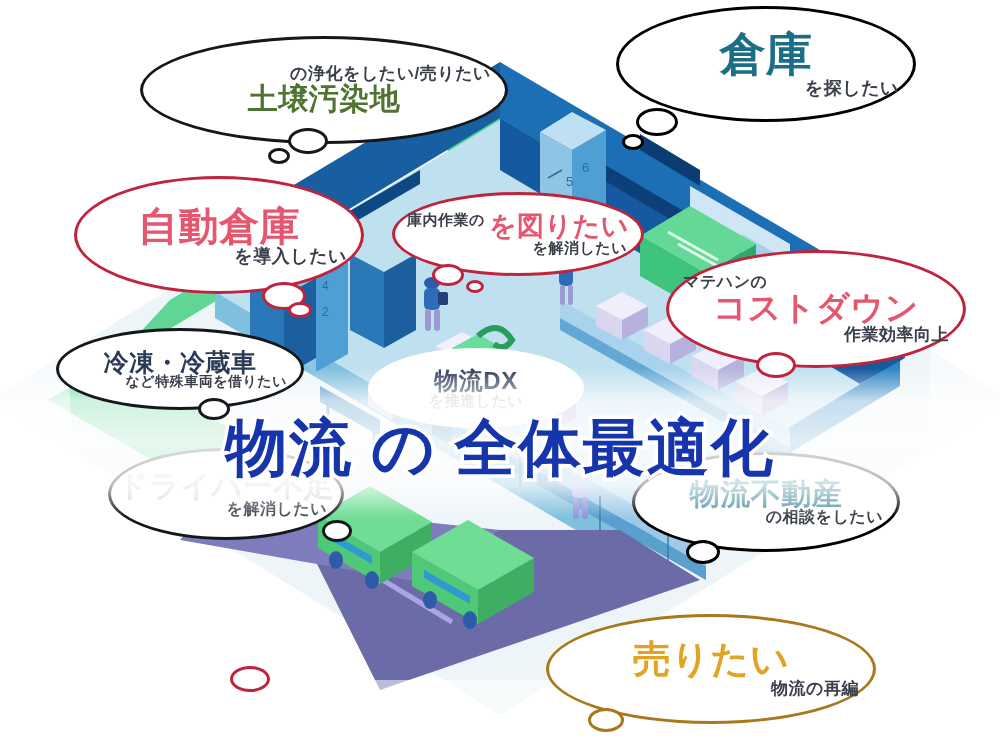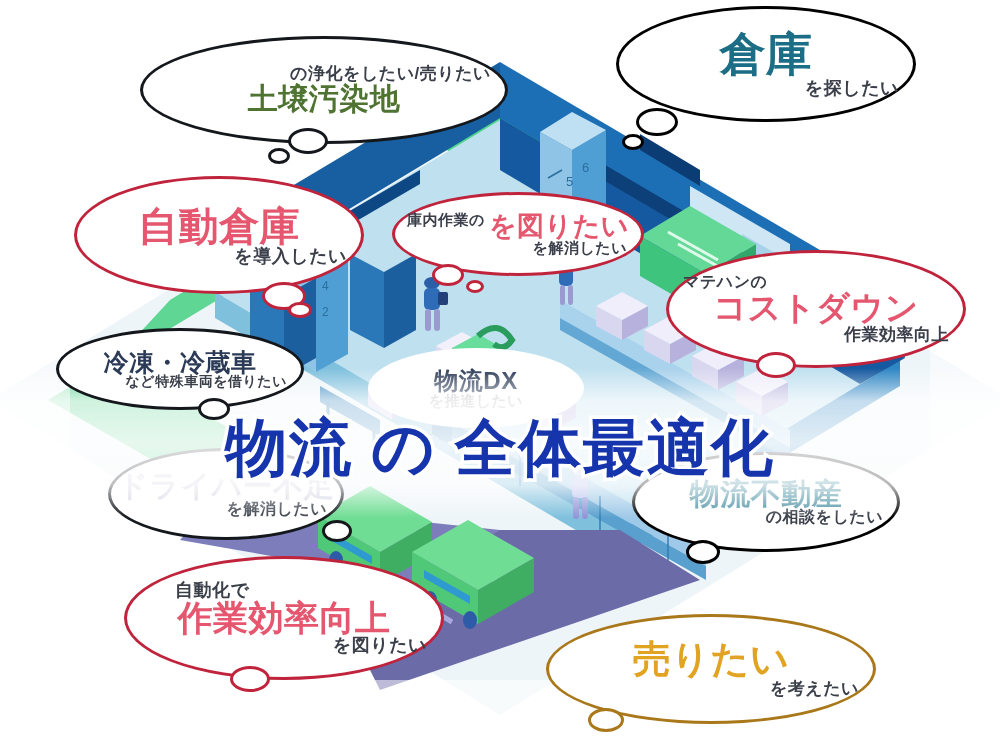--- a/index.html
+++ b/index.html
@@ -354,26 +354,21 @@
     <span class="line b-post align-right" style="font-size:17px;">作業効率向上</span>
   </div>
   <div class="tail ol-red" style="left:756px; top:352px; width:40px; height:26px; z-index:50;"></div>
 
   <div class="bubble ol-dark" style="left:56px; top:328px; width:248px; height:82px; z-index:50;">
     <span class="line b-main" style="font-size:25px; color:#2b3a56;text-align:right;">冷凍・冷蔵車</span>
     <span class="line b-post align-right" style="font-size:14px;font-family:Liberation Mono, monospace;">など特殊車両を借りたい</span>
   </div>
   <div class="tail ol-dark" style="left:198px; top:398px; width:32px; height:22px; z-index:50;"></div>
 
-  <div class="bubble ol-red" style="left:124px; top:556px; width:320px; height:124px; z-index:50;">
-    <span class="line b-pre align-left" style="font-size:18px; margin-left:34px;">自動化で</span>
-    <span class="line b-main" style="font-size:35px; color:#e5566f;">作業効率向上</span>
-    <span class="line b-post align-right" style="font-size:18px;">を図りたい</span>
-  </div>
   <div class="tail ol-red" style="left:230px; top:666px; width:40px; height:26px; z-index:50;"></div>
 
   <div class="bubble ol-gold" style="left:546px; top:614px; width:330px; height:110px; z-index:50;">
     <span class="line b-main" style="font-size:38px; color:#e2a322;">売りたい</span>
-    <span class="line b-post align-right" style="font-size:17px;">を考えたい</span>
+    <span class="line b-post align-right" style="font-size:17px;">物流の再編</span>
   </div>
   <div class="tail ol-gold" style="left:588px; top:708px; width:36px; height:24px; z-index:50;"></div>
 
 </div>
 
 </body></html>

